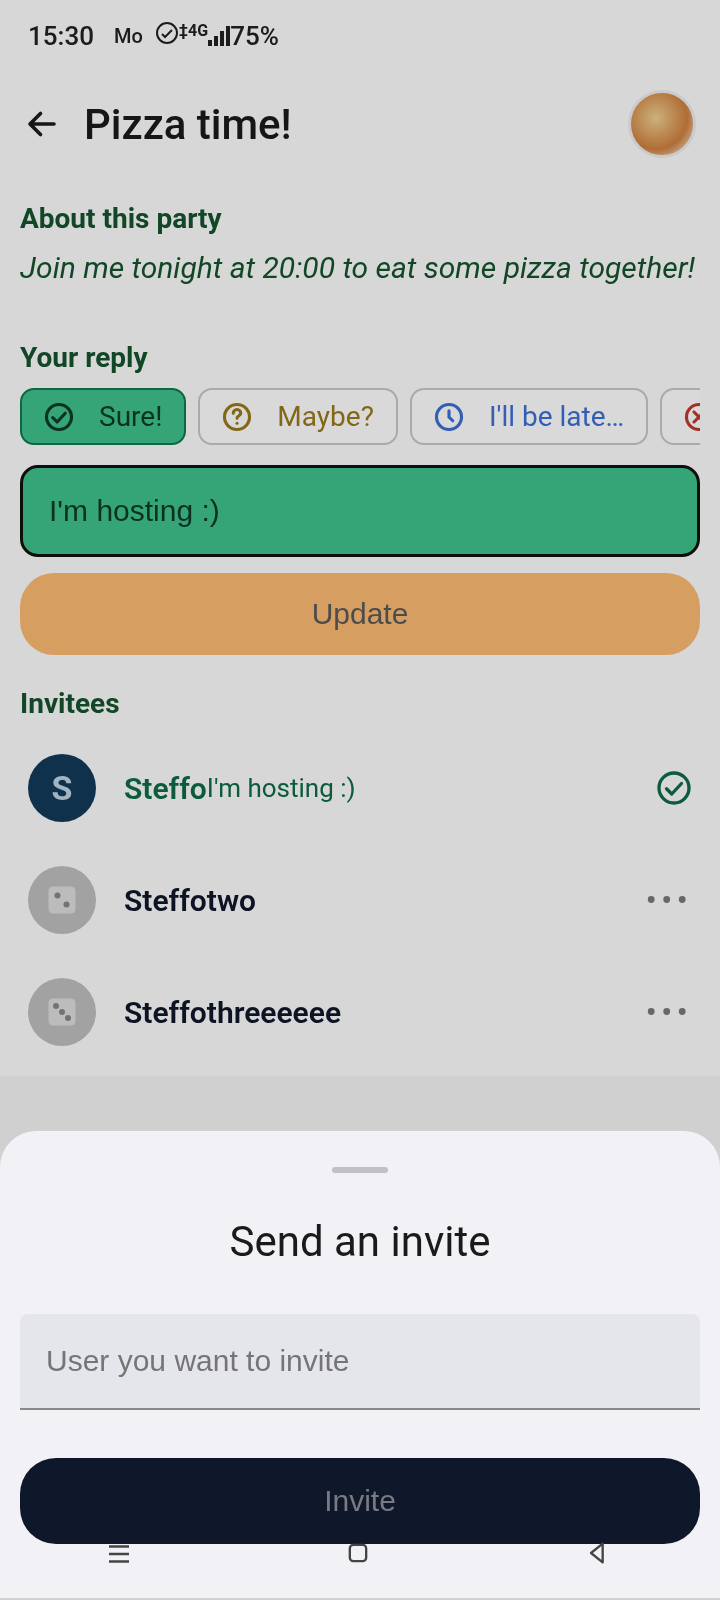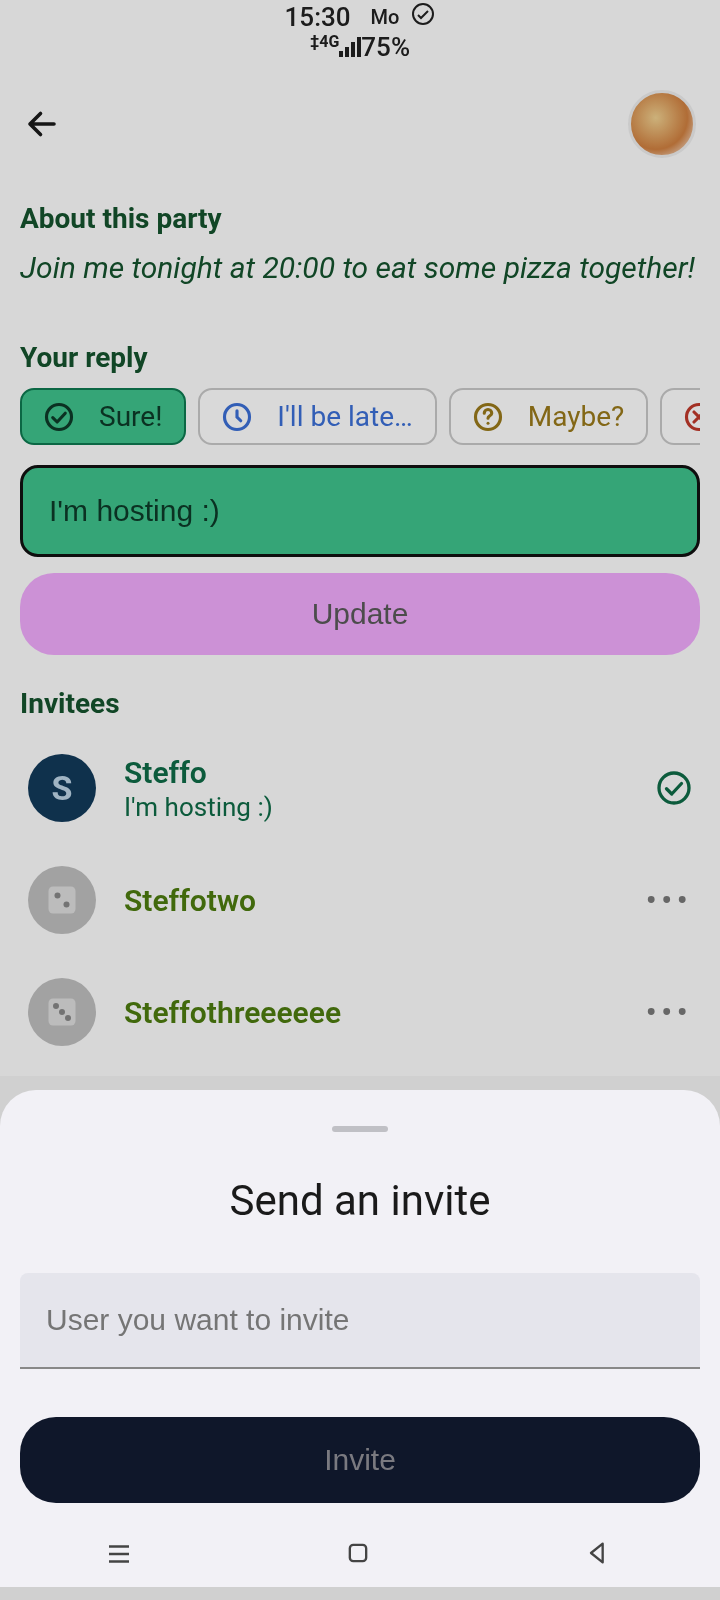--- a/index.html
+++ b/index.html
@@ -16,28 +16,27 @@
     top: 0; left: 0; right: 0; bottom: 0;
     background: rgba(0,0,0,0.15);
     z-index: 1;
   }
   .main-content {
     position: relative;
     background: #fdfdfd;
   }
   .status-bar {
     display: flex;
-    justify-content: flex-end;
-    align-items: center;
-    padding: 23px 28px 8px 28px;
+    justify-content: flex-start;
+    align-items: center;
+    padding: 10px 28px 8px 28px;
     height: 70px;
     font-size: 26px;
     font-weight: 500;
     color: #222;
-    flex-direction: column;
   }
   .status-left { display: flex; align-items: center; gap: 12px; }
   .status-left .time { margin-right: 8px; }
   .status-right { display: flex; align-items: center; }
   .signal-icons { display: inline-flex; align-items: flex-end; gap: 2px; }
 
   .topbar {
     display: flex;
     align-items: center;
     padding: 20px 24px;
@@ -90,56 +89,56 @@
     color: #0d3a28;
     margin-top: 8px;
   }
 
   .update-btn {
     width: 100%;
     margin-top: 16px;
     padding: 24px 0;
     border: none;
     border-radius: 34px;
-    background: #f0abfc;
+    background: #fdba74;
     color: #5a5a5a;
     font-size: 30px;
   }
 
   .invitee-row {
     display: flex;
     align-items: center;
     gap: 28px;
     padding: 22px 8px;
   }
   .avatar {
     width: 68px; height: 68px;
     border-radius: 50%;
     display: flex; align-items: center; justify-content: center;
     font-size: 34px; font-weight: 700;
   }
   .avatar.steffo { background: #123a5a; color: #bcd4e6; }
   .avatar.dice { background: #bfbfbf; color: #888; }
-  .invitee-info { flex: 1; display: flex; flex-direction: column; }
+  .invitee-info { flex: 1; display: flex; flex-direction: row; }
   .invitee-name { font-size: 30px; font-weight: 600; }
   .invitee-msg { font-size: 26px; margin-top: 2px; }
   .invitee-row.confirmed .invitee-name { color: #0f6b47; }
   .invitee-row.confirmed .invitee-msg { color: #0f6b47; }
-  .invitee-row.pending .invitee-name { color: #4d7c0f; }
+  .invitee-row.pending .invitee-name { color: #0f172a; }
   .status-icon { width: 36px; height: 36px; }
   .dots { color: #7a7a7a; font-size: 34px; letter-spacing: 4px; }
 
   .bottom-sheet {
     position: absolute;
-    bottom: 13px; left: 0; right: 0;
+    bottom: 2px; left: 0; right: 0;
     background: #f2f1f6;
     border-top-left-radius: 36px;
     border-top-right-radius: 36px;
     z-index: 2;
-    padding: 18px 20px 84px 20px;
+    padding: 18px 20px 54px 20px;
   }
   .sheet-handle {
     width: 56px; height: 6px;
     background: #c0c0c5;
     border-radius: 3px;
     margin: 18px auto 44px auto;
   }
   .sheet-title { font-size: 42px; text-align: center; color: #1a1a1a; margin-bottom: 48px; }
   .invite-input {
     width: 100%;
@@ -202,58 +201,59 @@
       <span>75%</span>
     </div>
   </div>
 
   <div class="topbar">
     <span class="back-arrow">
       <svg width="36" height="36" viewBox="0 0 24 24">
           <path d="M20 12H4M4 12L11 5M4 12L11 19" stroke="#1a1a1a" stroke-width="2.4" fill="none" stroke-linecap="round" stroke-linejoin="round"></path>
         </svg>
     </span>
+    <div class="page-title">Pizza time!</div>
     <div class="party-image"></div>
   </div>
 
   <div class="section">
     <div class="section-heading">About this party</div>
     <div class="about-text">Join me tonight at 20:00 to eat some pizza together!</div>
   </div>
 
   <div class="section">
     <div class="section-heading">Your reply</div>
     <div class="reply-chips">
       <div class="chip sure">
         <span class="chip-icon">
           <svg width="30" height="30" viewBox="0 0 24 24">
               <circle cx="12" cy="12" r="10" fill="none" stroke="#0d3a28" stroke-width="2.5"></circle>
               <path d="M7 12.5L10.5 16L17 9" fill="none" stroke="#0d3a28" stroke-width="2.5" stroke-linecap="round" stroke-linejoin="round"></path>
             </svg>
         </span>
         <span>Sure!</span>
       </div>
-      <div class="chip late">
-        <span class="chip-icon">
-          <svg width="30" height="30" viewBox="0 0 24 24">
-              <circle cx="12" cy="12" r="10" fill="none" stroke="#3b6fd6" stroke-width="2.5"></circle>
-              <path d="M12 7V12L15 15" fill="none" stroke="#3b6fd6" stroke-width="2.5" stroke-linecap="round"></path>
-            </svg>
-        </span>
-        <span>I'll be late…</span>
-      </div>
       <div class="chip maybe">
         <span class="chip-icon">
           <svg width="30" height="30" viewBox="0 0 24 24">
               <circle cx="12" cy="12" r="10" fill="none" stroke="#9a7a1a" stroke-width="2.5"></circle>
               <path d="M9 9a3 3 0 116 0c0 2-3 2-3 4" fill="none" stroke="#9a7a1a" stroke-width="2.5" stroke-linecap="round"></path>
               <circle cx="12" cy="17" r="1.2" fill="#9a7a1a"></circle>
             </svg>
         </span>
         <span>Maybe?</span>
+      </div>
+      <div class="chip late">
+        <span class="chip-icon">
+          <svg width="30" height="30" viewBox="0 0 24 24">
+              <circle cx="12" cy="12" r="10" fill="none" stroke="#3b6fd6" stroke-width="2.5"></circle>
+              <path d="M12 7V12L15 15" fill="none" stroke="#3b6fd6" stroke-width="2.5" stroke-linecap="round"></path>
+            </svg>
+        </span>
+        <span>I'll be late…</span>
       </div>
       <div class="chip no">
         <span class="chip-icon">
           <svg width="30" height="30" viewBox="0 0 24 24">
               <circle cx="12" cy="12" r="10" fill="none" stroke="#c0392b" stroke-width="2.5"></circle>
               <path d="M8 8L16 16M16 8L8 16" stroke="#c0392b" stroke-width="2.5" stroke-linecap="round"></path>
             </svg>
         </span>
         <span>No</span>
       </div>

